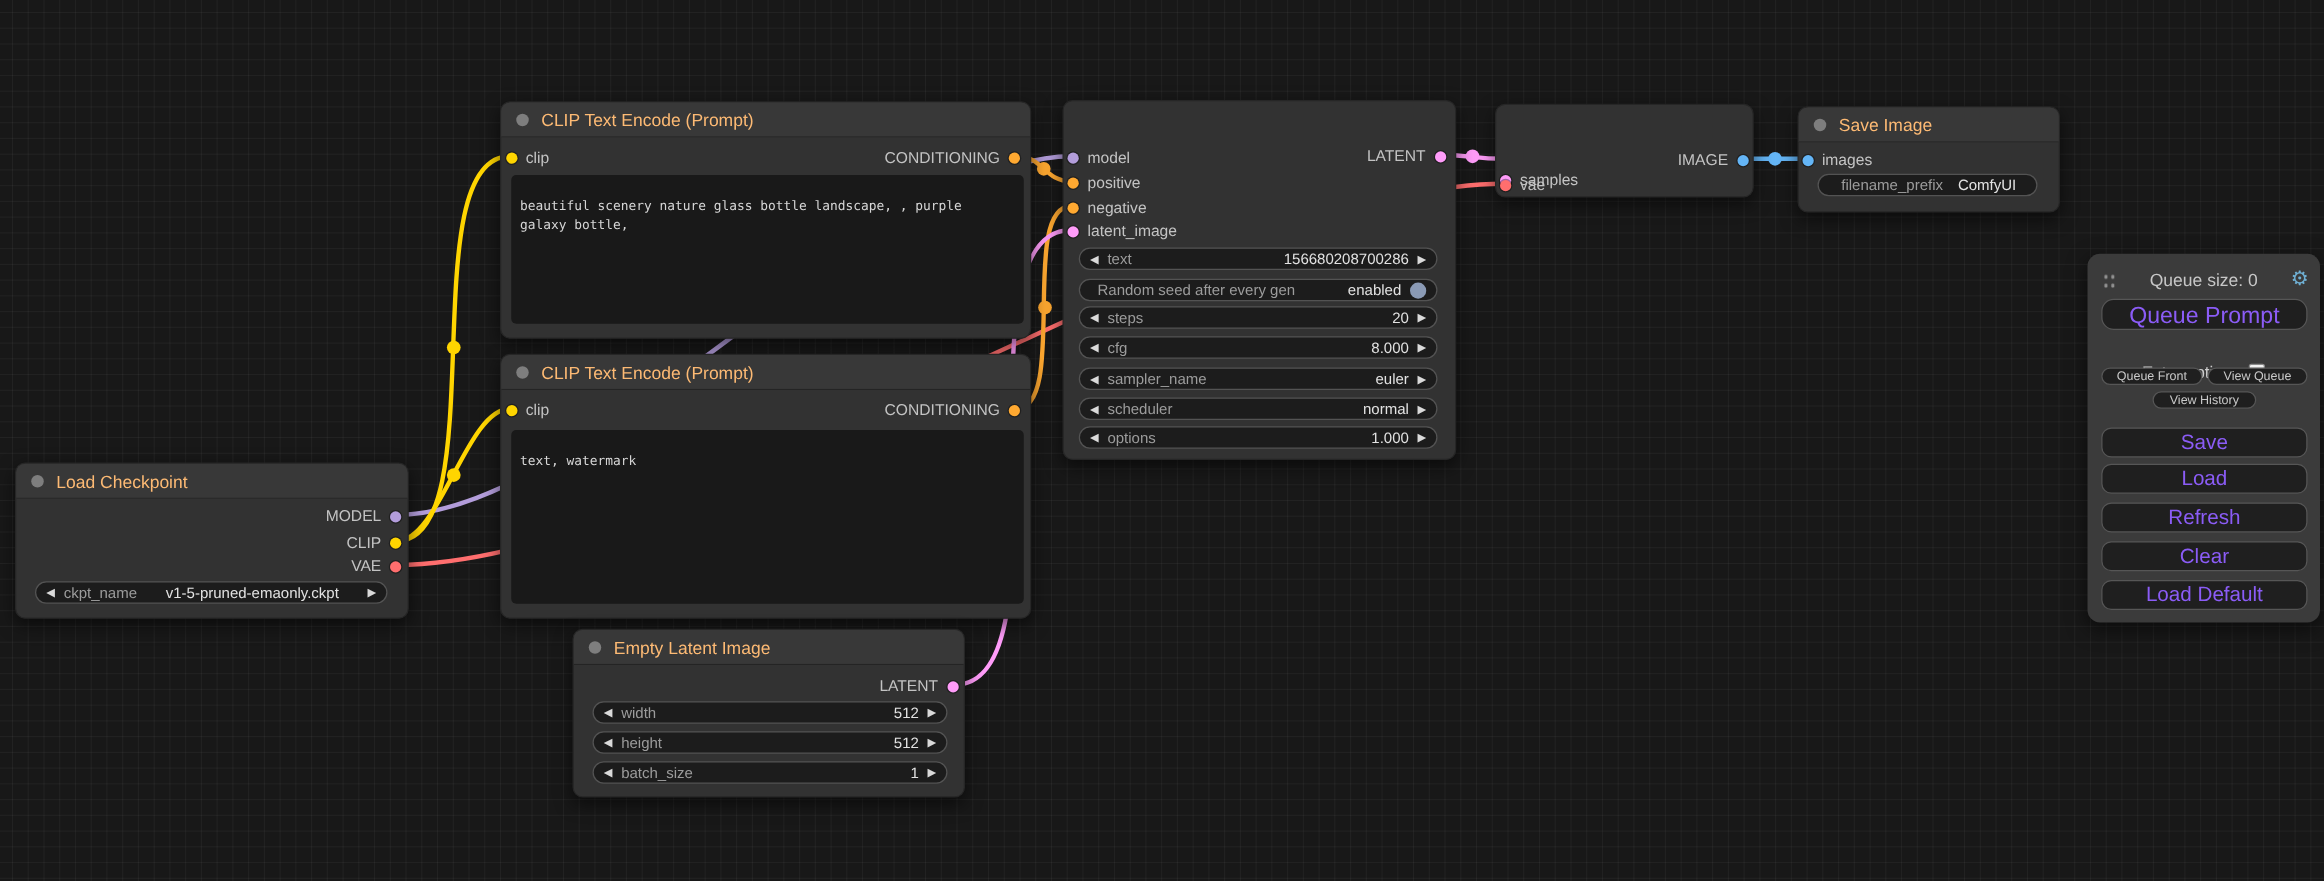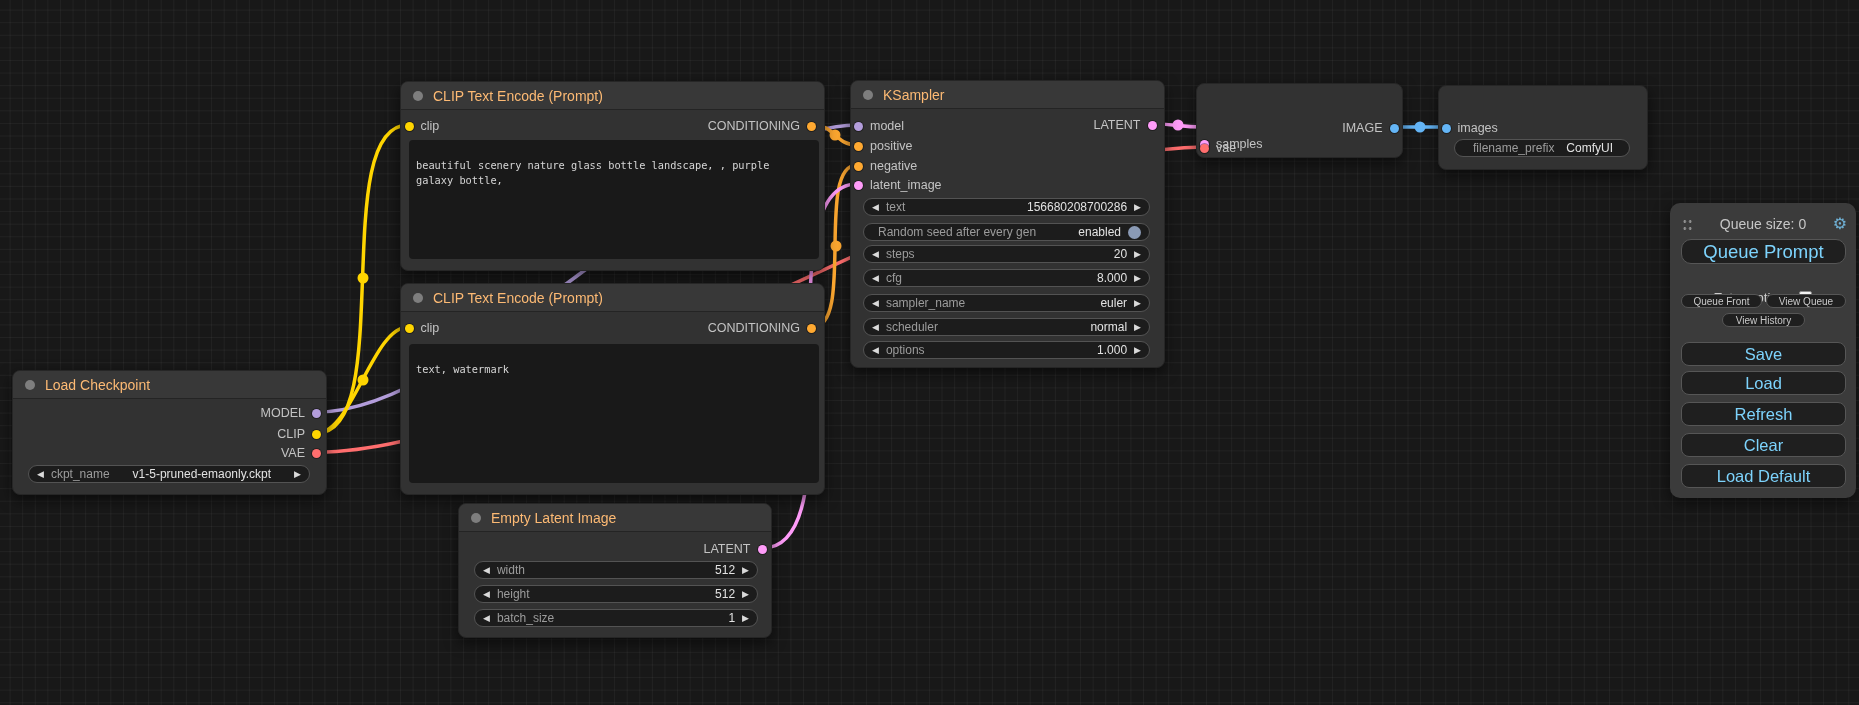--- a/index.html
+++ b/index.html
@@ -42,21 +42,21 @@
     position:absolute;background:#191919;border-radius:4px;padding:18px 7px;box-sizing:border-box;
     font-family:"DejaVu Sans Mono", monospace;font-size:10.3px;line-height:15px;color:#d6d6d6;
     white-space:pre-wrap;word-break:break-word;overflow:hidden;
   }
   
   #qpanel{
     position:absolute;left:1670px;top:203px;width:186px;height:295px;background:#3b3b3b;
     border-radius:10px;box-shadow:0 5px 16px rgba(0,0,0,.55);z-index:3;
   }
   .qbtn{
-    position:absolute;background:#1f1f1f;border:1px solid #565656;color:#7dd3fc;
+    position:absolute;background:#1f1f1f;border:1px solid #565656;color:#8b5cf6;
     display:flex;align-items:center;justify-content:center;box-sizing:border-box;cursor:pointer;
   }
   .qbig{left:11px;width:165px;height:24px;border-radius:8px;font-size:16.5px;}
   .qsmall{height:14px;border-radius:8px;font-size:10px;color:#c9c9c9;}
   #qp-header{position:absolute;left:0;top:12px;width:100%;height:18px;display:flex;align-items:center;}
   #qp-size{flex:1;text-align:center;color:#c7c7c7;font-size:14px;}
   #qp-handle{
     position:absolute;left:12px;top:3px;width:11px;height:14px;
     background-image:radial-gradient(#8f8f8f 1px, transparent 1.6px);
     background-size:5.5px 7px;
@@ -174,24 +174,20 @@
   </div>
   <div class="widget" style="left:15px;top:105px;width:284px">
     <span class="warr">◀</span>
     <span class="wlabel">batch_size</span>
     <span class="wvalue">1</span>
     <span class="warr">▶</span>
   </div>
 </div>
 
 <div class="node" style="left:850px;top:80px;width:315px;height:288px">
-  <div class="ntitle">
-    <span class="tdot"></span>
-    <span>KSampler</span>
-  </div>
   <div class="port in" style="top:36px;left:3px">
     <span class="dot" style="background: rgb(179, 157, 219);"></span>
     <span>model</span>
   </div>
   <div class="port in" style="top:56px;left:3px">
     <span class="dot" style="background: rgb(255, 169, 49);"></span>
     <span>positive</span>
   </div>
   <div class="port in" style="top:76px;left:3px">
     <span class="dot" style="background: rgb(255, 169, 49);"></span>
@@ -258,20 +254,24 @@
     <span class="dot" style="background: rgb(255, 110, 110);"></span>
     <span>vae</span>
   </div>
   <div class="port out" style="top:35px;right:3.5px">
     <span class="dot" style="background: rgb(100, 181, 246);"></span>
     <span>IMAGE</span>
   </div>
 </div>
 
 <div class="node" style="left:1438px;top:85px;width:210px;height:85px">
+  <div class="ntitle">
+    <span class="tdot"></span>
+    <span>Save Image</span>
+  </div>
   <div class="port in" style="top:33px;left:2.5px">
     <span class="dot" style="background: rgb(100, 181, 246);"></span>
     <span>images</span>
   </div>
   <div class="widget" style="left:15px;top:53px;width:176px">
     <span class="wlabel" style="padding-left:10px">filename_prefix</span>
     <span class="wvalue" style="padding-right:8px">ComfyUI</span>
   </div>
 </div>
 

